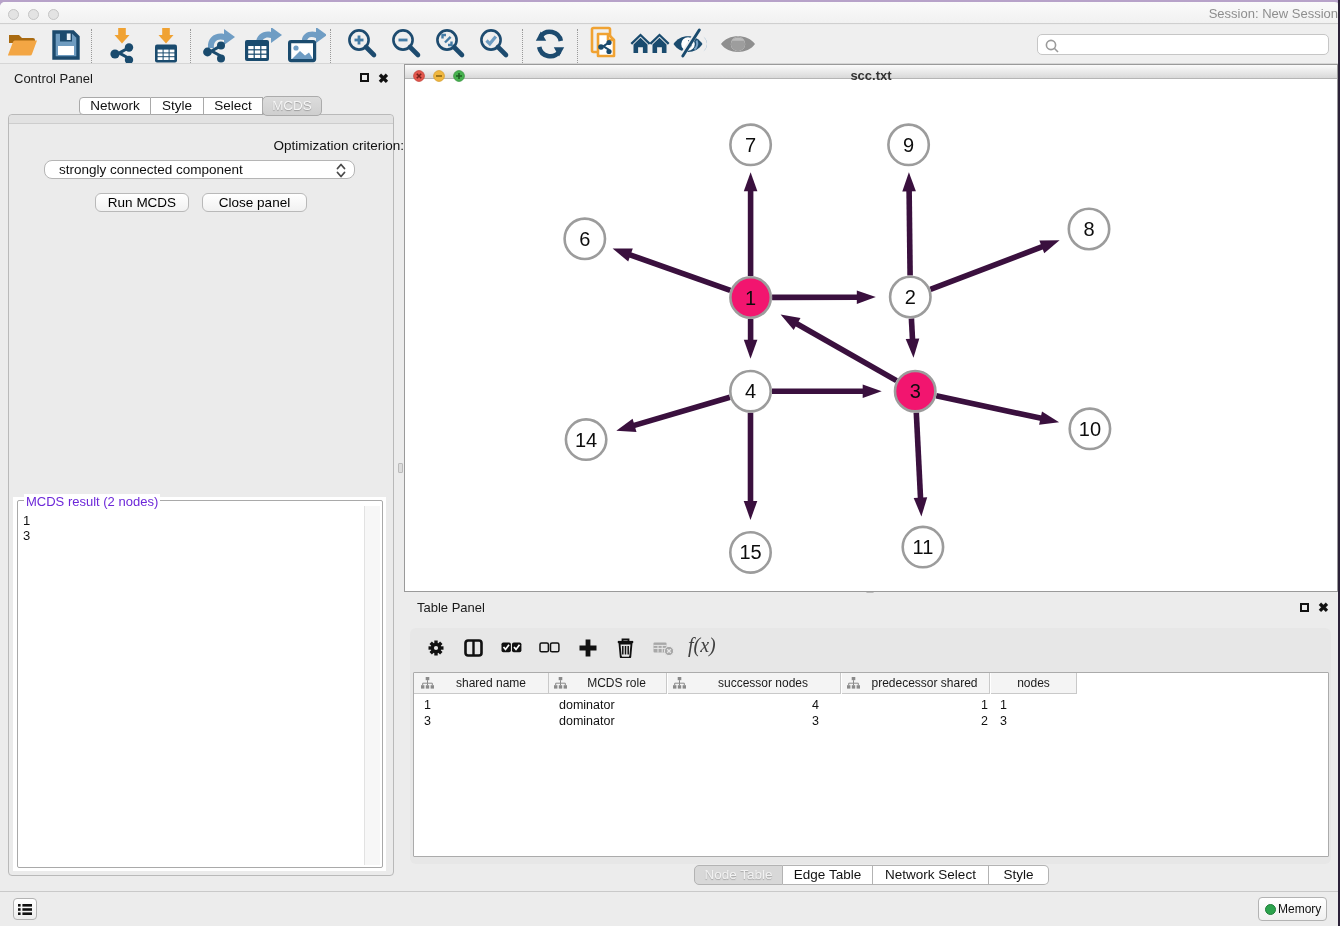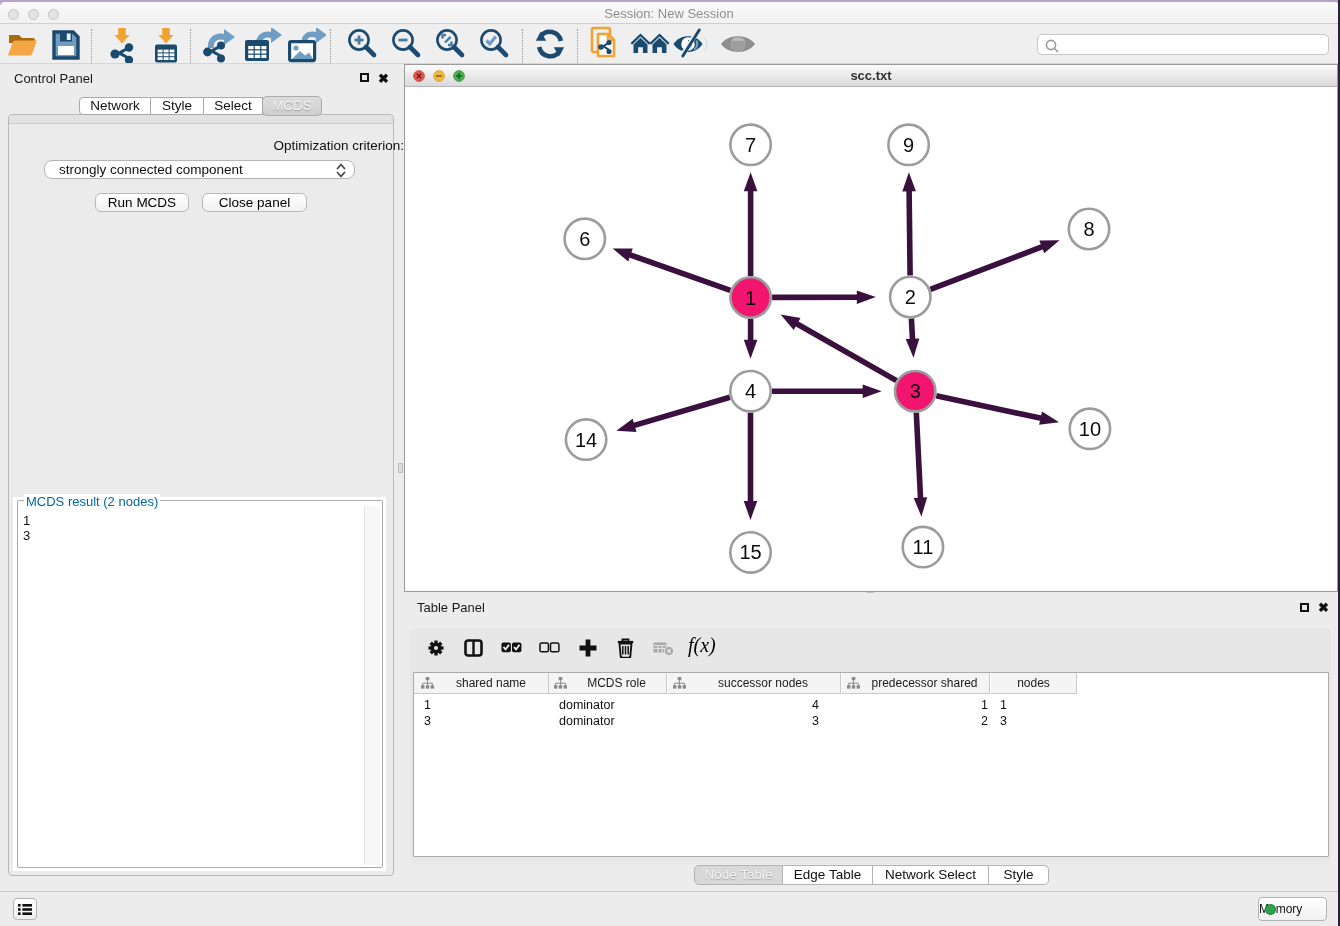--- a/index.html
+++ b/index.html
@@ -1,41 +1,41 @@
 <!DOCTYPE html>
 <html><head><meta charset="utf-8">
 <style>
 *{margin:0;padding:0;box-sizing:border-box}
 html,body{width:1340px;height:926px;overflow:hidden;background:#b7a2c9;font-family:"Liberation Sans",sans-serif}
 .abs{position:absolute}
 #win{position:absolute;left:0;top:2px;width:1340px;height:924px;background:#ececec;border-radius:5px 5px 0 0}
 #edgeR{position:absolute;right:0;top:0;width:2px;height:926px;background:#2b2138}
 #titlebar{position:absolute;left:0;top:2px;width:1338px;height:22px;background:linear-gradient(#fafafa,#f1f1f1);border-bottom:1px solid #cfcfcf;border-radius:5px 5px 0 0}
 .tl{position:absolute;top:7px;width:11px;height:11px;border-radius:50%;background:#e3e3e3;border:1px solid #c5c5c5}
-#wtitle{position:absolute;top:4px;left:0;width:1338px;text-align:center;font-size:13px;color:#8e8e8e}
+#wtitle{position:absolute;top:4px;left:0;width:1338px;text-align:right;font-size:13px;color:#8e8e8e}
 #toolbar{position:absolute;left:0;top:25px;width:1338px;height:38px;background:#efefef}
 .tsep{position:absolute;top:28px;height:34px;width:0;border-left:1px dotted #999}
 #searchbox{position:absolute;left:1037px;top:9px;width:292px;height:21px;background:#fff;border:1px solid #c6c6c6;border-radius:5px}
 #tbline{position:absolute;left:0;top:63px;width:1338px;height:0;border-top:1px solid #d6d6d6}
 
 #cphead{position:absolute;left:14px;top:71px;font-size:13px;color:#1a1a1a}
 .paneicon{position:absolute;width:9px;height:9px;border:2px solid #111}
 .closex{position:absolute;font-size:13px;font-weight:bold;color:#111}
 #cptabs{position:absolute;left:79px;top:97px;height:18px;display:flex}
 .ctab{height:18px;border:1px solid #a9a9a9;border-left:none;background:#fff;font-size:13.5px;color:#111;text-align:center;line-height:16px}
 .ctab.first{border-left:1px solid #a9a9a9;border-radius:4px 0 0 4px}
 #mcdstab{position:absolute;left:262px;top:96px;width:60px;height:20px;background:linear-gradient(#dcdcdc,#cfcfcf);border:1px solid #ababab;border-radius:5px;color:#f6f6f6;font-size:13.5px;text-align:center;line-height:18px;text-shadow:0 1px 1px #9a9a9a}
 #cppane{position:absolute;left:8px;top:114px;width:386px;height:762px;border:1px solid #b9b9b9;border-radius:4px;background:#ebebeb}
 #cppane .topstrip{position:absolute;left:0;top:0;width:100%;height:9px;background:#e2e2e2;border-bottom:1px solid #cdcdcd;border-radius:4px 4px 0 0}
 #optlabel{position:absolute;left:0;top:138px;width:404px;text-align:right;font-size:13.5px;color:#111}
 #dropdown{position:absolute;left:44px;top:160px;width:311px;height:19px;background:#fff;border:1px solid #b5b5b5;border-radius:8px;font-size:13.5px;color:#111;line-height:17px;padding-left:14px}
 .btn{position:absolute;height:19px;background:linear-gradient(#ffffff,#f1f1f1);border:1px solid #b9b9b9;border-radius:6px;font-size:13.5px;color:#000;text-align:center;line-height:17px}
 #resultwhite{position:absolute;left:13px;top:497px;width:373px;height:374px;background:#fff}
 #fieldset{position:absolute;left:17px;top:500px;width:366px;height:368px;border:1px solid #a9a9a9;border-radius:2px}
-#fieldlabel{position:absolute;left:24px;top:494px;background:#fff;padding:0 2px;font-size:13px;color:#0369a1}
+#fieldlabel{position:absolute;left:24px;top:494px;background:#fff;padding:0 2px;font-size:13px;color:#6d28d9}
 #resulttext{position:absolute;left:23px;top:513px;font-size:13px;line-height:15px;color:#111}
 #cpscroll{position:absolute;left:364px;top:506px;width:16px;height:359px;background:#f7f7f7;border-left:1px solid #e2e2e2}
 </style></head><body>
 <div id="win"></div>
 <div id="titlebar">
 <div class="tl" style="left:8px"></div>
     <div class="tl" style="left:28px"></div>
     <div class="tl" style="left:48px"></div>
 <div id="wtitle">Session: New Session</div>
 </div>
@@ -219,21 +219,21 @@
 <div id="resultwhite"></div>
 <div id="cpscroll"></div>
 <div id="fieldset"></div>
 <div id="fieldlabel">MCDS result (2 nodes)</div>
 <div id="resulttext">1<br>3</div>
 
 <div class="abs" style="left:398px;top:463px;width:5px;height:10px;background:#dcdcdc;border:1px solid #bbb;border-radius:1px"></div>
 <div class="abs" style="left:866px;top:588px;width:8px;height:5px;background:#dcdcdc;border:1px solid #bbb;border-radius:1px"></div>
 
 <div class="abs" style="left:404px;top:64px;width:934px;height:528px;border:1px solid #9a9a9a;background:#fff">
- <div class="abs" style="left:0;top:0;width:932px;height:22px;background:linear-gradient(#fbfbfb,#d9d9d9);border-bottom:1px solid #b5b5b5">
+ <div class="abs" style="left:0;top:0;width:932px;height:14px;background:linear-gradient(#fbfbfb,#d9d9d9);border-bottom:1px solid #b5b5b5">
   <svg class="abs" style="left:8px;top:5px" width="62" height="12" viewBox="0 0 62 12">
    <circle cx="6" cy="6" r="5.4" fill="#e3574d" stroke="#c2413a" stroke-width="0.8"></circle>
    <path d="M3.8 3.8 L8.2 8.2 M8.2 3.8 L3.8 8.2" stroke="#76201b" stroke-width="1.6"></path>
    <circle cx="26" cy="6" r="5.4" fill="#f0b73f" stroke="#d59e2e" stroke-width="0.8"></circle>
    <line x1="23" y1="6" x2="29" y2="6" stroke="#8a6412" stroke-width="1.6"></line>
    <circle cx="46" cy="6" r="5.4" fill="#46b14e" stroke="#3a9642" stroke-width="0.8"></circle>
    <path d="M43 6 h6 M46 3 v6" stroke="#1d5c22" stroke-width="1.6"></path>
   </svg>
   <div class="abs" style="left:0;top:3px;width:932px;text-align:center;font-size:13px;font-weight:bold;color:#333">scc.txt</div>
  </div>
@@ -349,21 +349,21 @@
     </g>
  <g stroke="#e7e7e7" stroke-width="1">
       <line x1="0.5" y1="3.4" x2="13.5" y2="3.4"></line>
       <line x1="0.5" y1="6.4" x2="13.5" y2="6.4"></line>
       <line x1="5" y1="3.4" x2="5" y2="10.5"></line>
       <line x1="9.2" y1="3.4" x2="9.2" y2="10.5"></line>
     </g>
  <circle cx="16" cy="9" r="4.6" fill="#a8a8a8" stroke="#e7e7e7" stroke-width="1"></circle>
  <path d="M14.2 7.2 L17.8 10.8 M17.8 7.2 L14.2 10.8" stroke="#e7e7e7" stroke-width="1.3"></path>
 </svg>
-<div class="abs" style="left:688px;top:634px;font-family:'Liberation Serif',serif;font-style:italic;font-size:20px;color:#000000">f(x)</div>
+<div class="abs" style="left:688px;top:634px;font-family:'Liberation Serif',serif;font-style:italic;font-size:20px;color:#404040">f(x)</div>
 
 <div class="abs" style="left:413px;top:672px;width:916px;height:185px;background:#fff;border:1px solid #ababab;border-radius:1px"></div>
 <style>
 .th{position:absolute;top:673px;height:21px;background:#f4f4f4;border-right:1px solid #c9c9c9;border-bottom:1px solid #c9c9c9;font-size:12px;color:#1a1a1a;display:flex;align-items:center}
 .th .lab{flex:1;text-align:center}
 .cell{position:absolute;font-size:12.5px;color:#111}
 .btab{position:absolute;top:865px;height:20px;border:1px solid #b3b3b3;border-left:none;background:#fff;font-size:13.5px;color:#111;text-align:center;line-height:18px}
 </style>
 <div class="th" style="left:414px;width:135px">
     <svg style="margin-left:7px" width="13" height="12" viewBox="0 0 13 12">
@@ -446,16 +446,16 @@
   <g fill="#111">
         <rect x="0" y="1" width="2.6" height="2.6"></rect>
         <rect x="0" y="5.2" width="2.6" height="2.6"></rect>
         <rect x="0" y="9.4" width="2.6" height="2.6"></rect>
         <rect x="4.4" y="1" width="9.6" height="2.6"></rect>
         <rect x="4.4" y="5.2" width="9.6" height="2.6"></rect>
         <rect x="4.4" y="9.4" width="9.6" height="2.6"></rect>
       </g>
  </svg>
 </div>
-<div class="abs" style="left:1258px;top:897px;width:69px;height:24px;background:linear-gradient(#fff,#f0f0f0);border:1px solid #b3b3b3;border-radius:4px;font-size:12px;color:#111;line-height:22px;">Memory
+<div class="abs" style="left:1258px;top:897px;width:69px;height:24px;background:linear-gradient(#fff,#f0f0f0);border:1px solid #b3b3b3;border-radius:4px;font-size:12px;color:#111;line-height:22px;padding-left:19px">Memory
  <div class="abs" style="left:6px;top:6px;width:11px;height:11px;border-radius:50%;background:#2ca34d;border:1px solid #1e7d38"></div>
 </div>
 <div id="edgeR"></div>
 
 </body></html>

